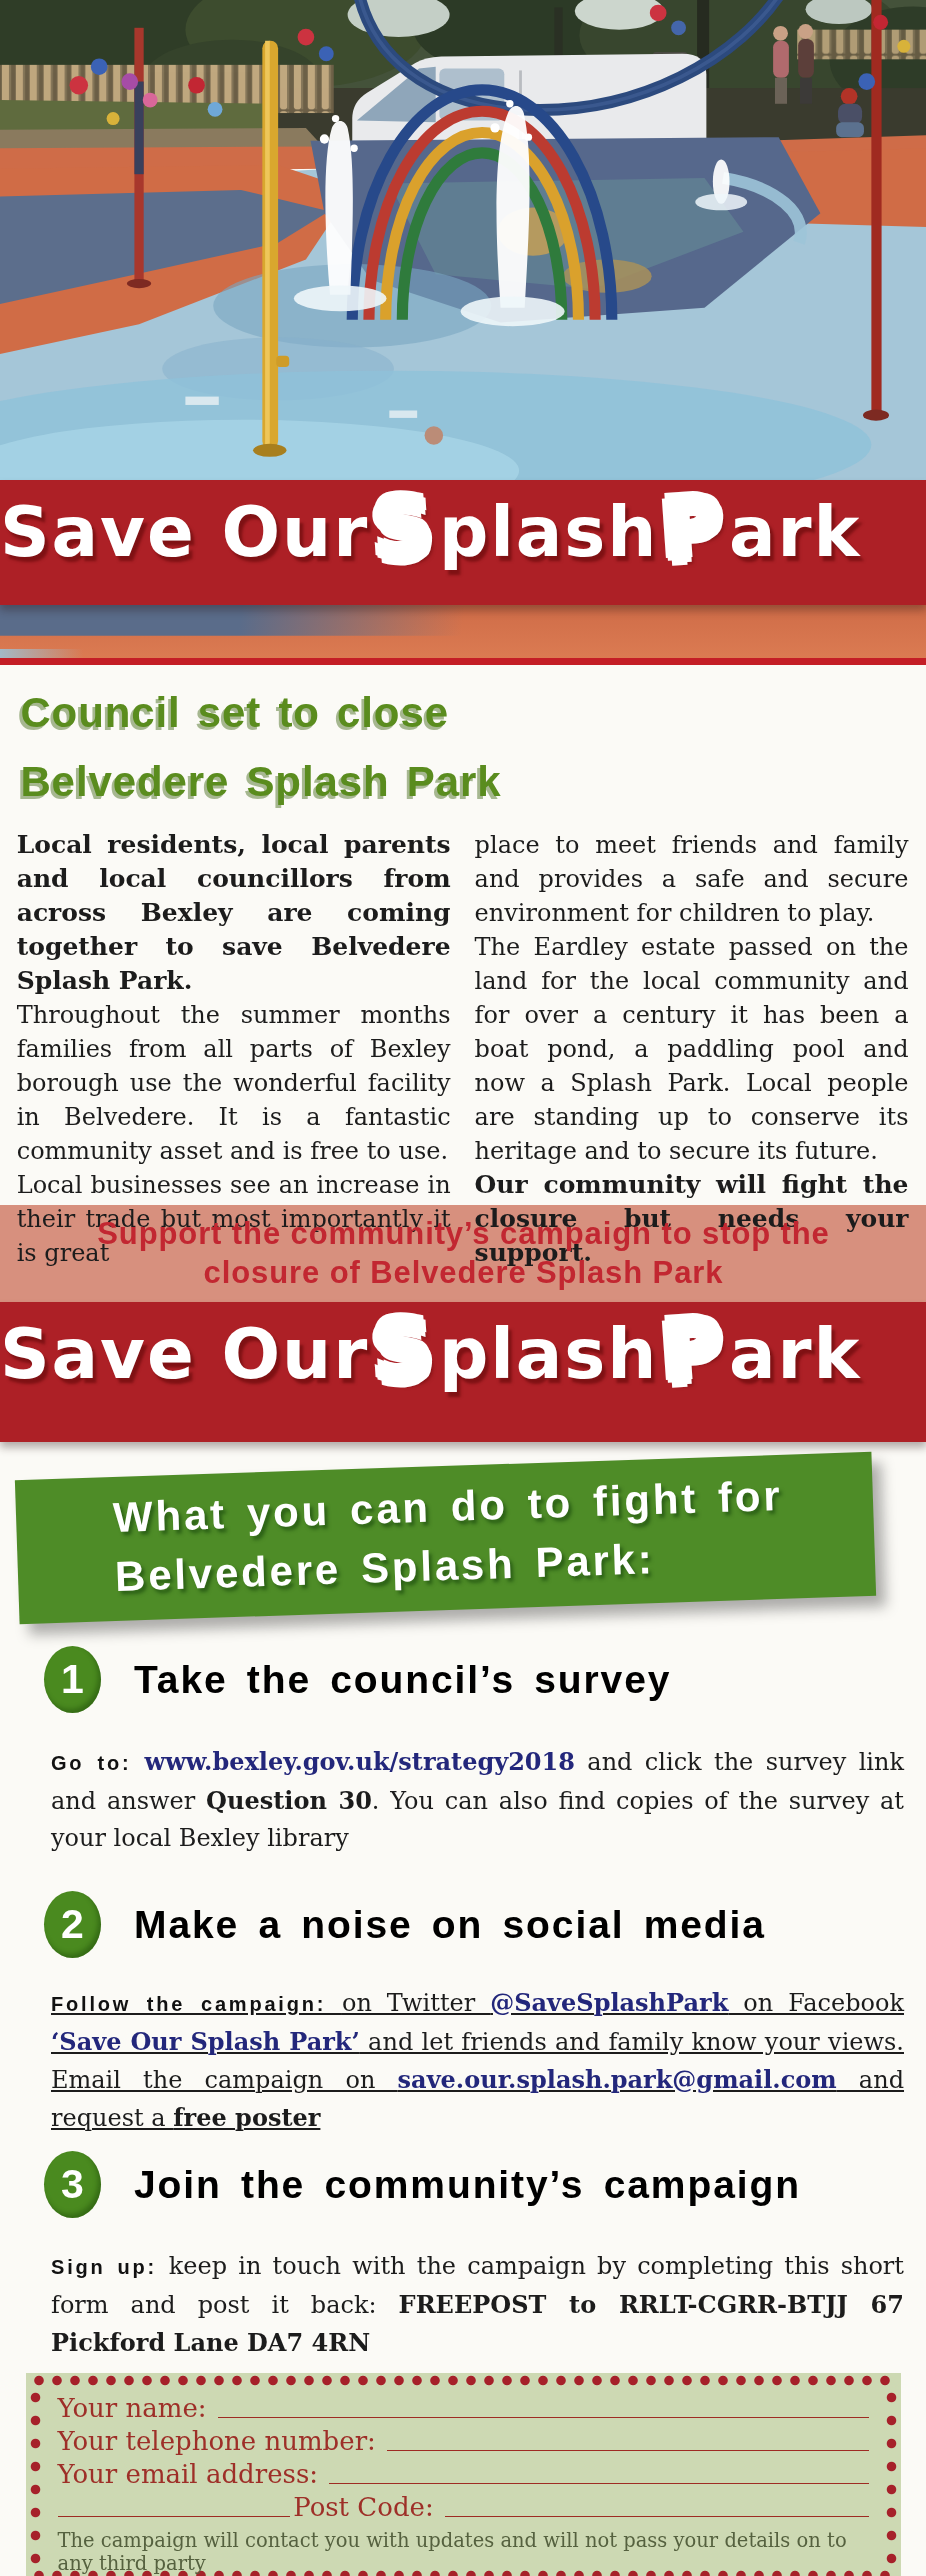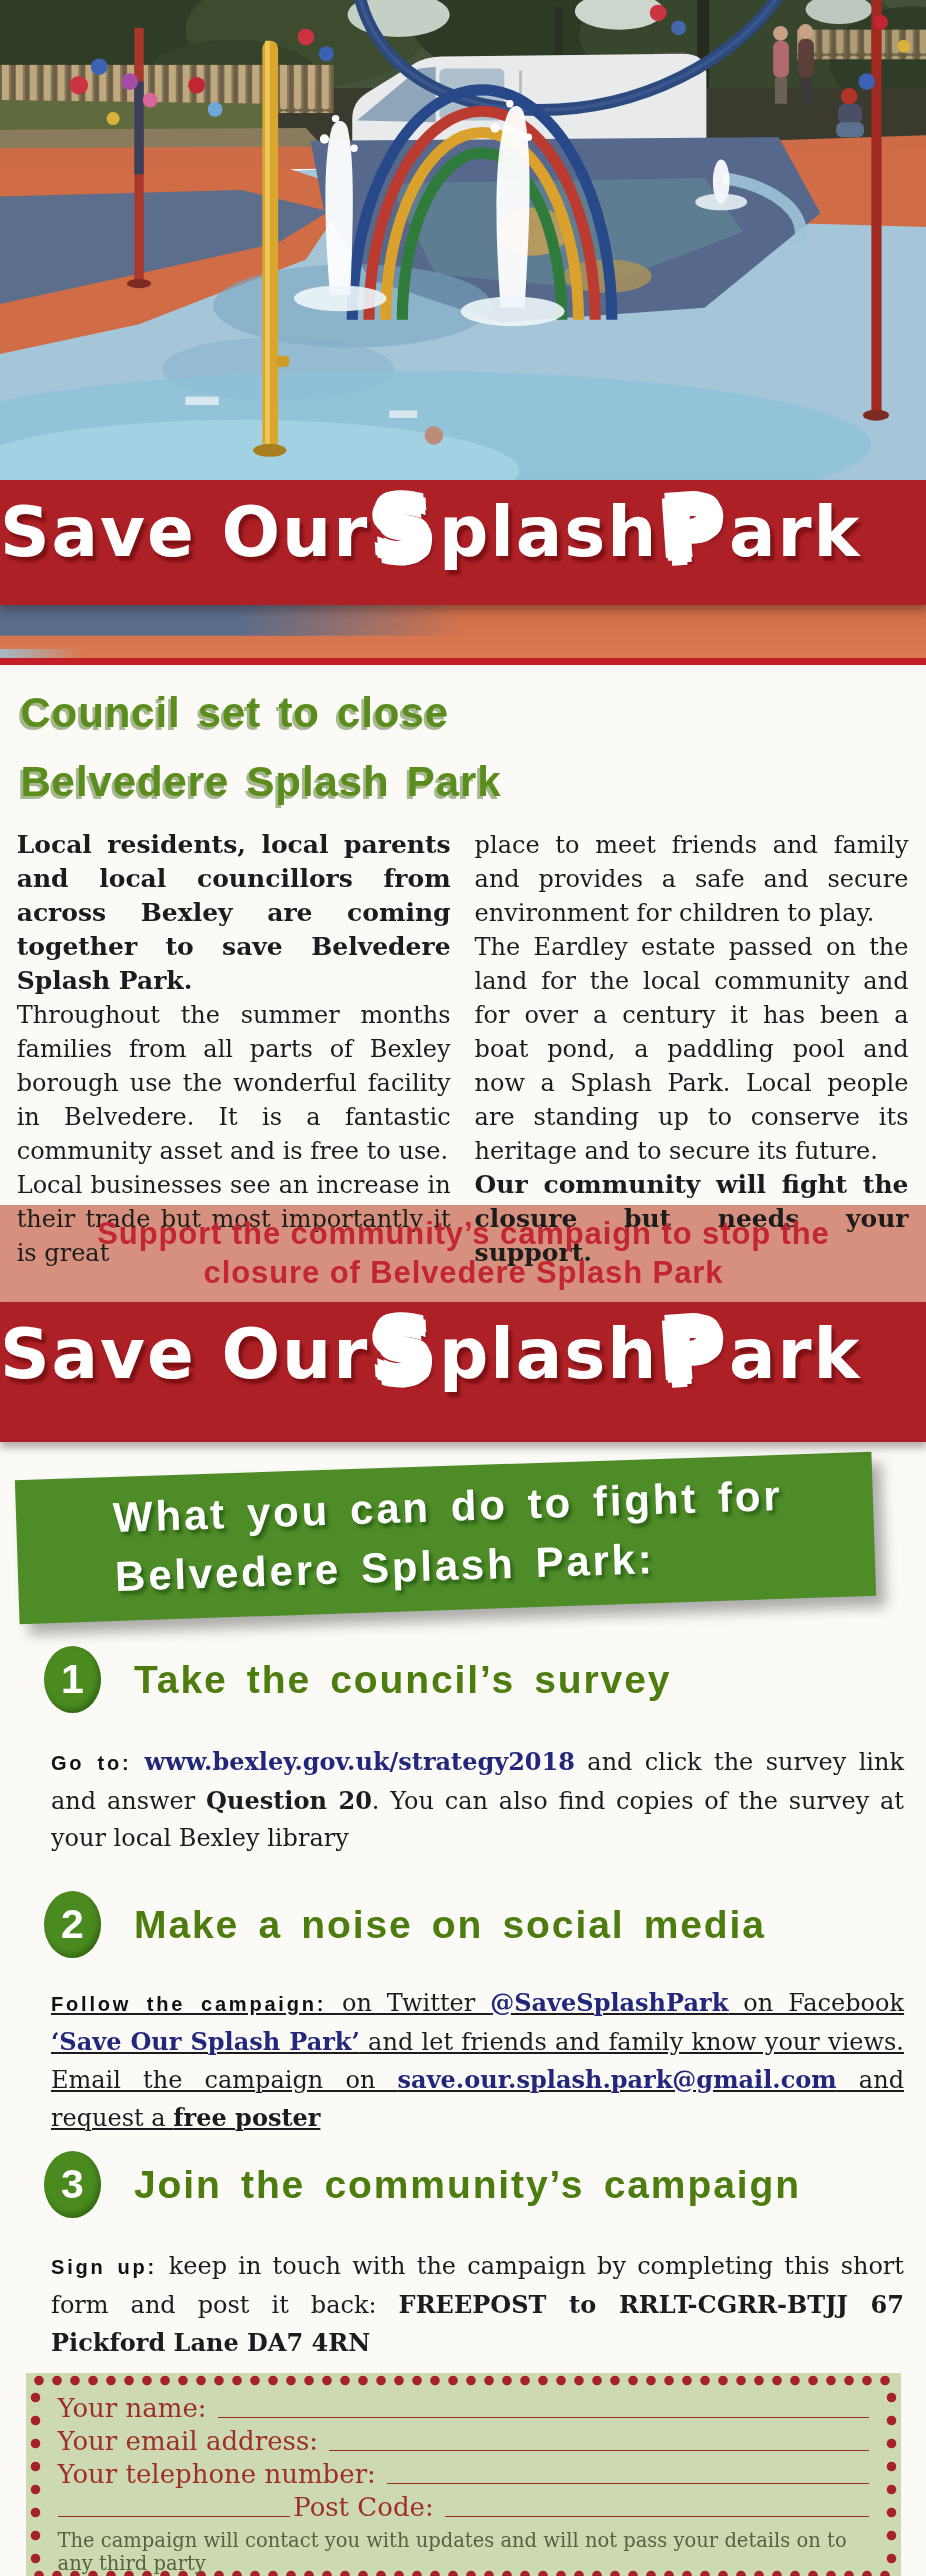--- a/index.html
+++ b/index.html
@@ -58,21 +58,21 @@
   .green-banner div{font-family:"Liberation Sans",sans-serif;font-weight:bold;
     font-size:42px;line-height:59px;color:#fff;letter-spacing:2.8px;word-spacing:5.6px;
     text-shadow:2.8px 3.7px 3.7px rgba(15,60,8,.55);}
 
   .step-row{display:flex;align-items:center;margin-left:44px;height:70px;}
   .step-num{width:57px;height:67px;border-radius:50%;background:#4a8a1f;color:#fff;
     display:flex;align-items:center;justify-content:center;
     font-family:"Liberation Sans",sans-serif;font-weight:bold;font-size:41px;
     box-shadow:inset -2.8px -3.7px 5.6px rgba(20,60,5,.4);}
   .step-heading{margin-left:33px;font-family:"Liberation Sans",sans-serif;font-weight:bold;
-    font-size:39px;color:#4d7c0f;letter-spacing:1.9px;word-spacing:6.5px;}
+    font-size:39px;color:#000000;letter-spacing:1.9px;word-spacing:6.5px;}
 
   .step-body{margin:28px 23px 0 51px;font-size:24px;line-height:37px;color:#1c1c1c;
     text-align:justify;}
   .sans-lead{font-family:"Liberation Sans",sans-serif;font-weight:bold;color:#111;
     font-size:20px;letter-spacing:2.8px;}
   .slab-bold{font-weight:bold;}
   .navy-link{font-weight:bold;color:#23277b;text-decoration:none;}
 
   .mt38{margin-top:35px;} .mt36{margin-top:33px;} .mt14{margin-top:13px;}
   .step-body.p1{margin-top:28px;} .step-body.p2{margin-top:24px;text-decoration:underline;} .step-body.signup{}
@@ -270,21 +270,21 @@
 
     <div class="green-banner">
       <div>What you can do to fight for</div>
       <div>Belvedere Splash Park:</div>
     </div>
 
     <div class="step-row mt38">
       <div class="step-num">1</div>
       <div class="step-heading">Take the council’s survey</div>
     </div>
-    <p class="step-body p1"><span class="sans-lead">Go to: </span><span class="navy-link">www.bexley.gov.uk/strategy2018</span><span> and click the survey link and answer </span><span class="slab-bold">Question 20</span><span>. You can also find copies of the survey at your local Bexley library</span></p>
+    <p class="step-body p1"><span class="sans-lead">Go to: </span><span class="navy-link">www.bexley.gov.uk/strategy2018</span><span> and click the survey link and answer </span><span class="slab-bold">Question 30</span><span>. You can also find copies of the survey at your local Bexley library</span></p>
 
     <div class="step-row mt36">
       <div class="step-num">2</div>
       <div class="step-heading">Make a noise on social media</div>
     </div>
     <p class="step-body p2"><span class="sans-lead">Follow the campaign: </span><span>on Twitter </span><span class="navy-link">@SaveSplashPark</span><span> on Facebook </span><span class="navy-link">‘Save Our Splash Park’</span><span> and let friends and family know your views. Email the campaign on </span><span class="navy-link">save.our.splash.park@gmail.com</span><span> and request a </span><span class="slab-bold">free poster</span></p>
 
     <div class="step-row mt14">
       <div class="step-num">3</div>
       <div class="step-heading">Join the community’s campaign</div>
@@ -295,25 +295,25 @@
       <div class="dots-h top"></div>
       <div class="dots-h bottom"></div>
       <div class="dots-v left"></div>
       <div class="dots-v right"></div>
       <div class="form-inner">
         <div class="form-row">
           <span class="form-label">Your name:</span>
           <span class="wline"></span>
         </div>
         <div class="form-row">
-          <span class="form-label">Your email address:</span>
+          <span class="form-label">Your telephone number:</span>
           <span class="wline"></span>
         </div>
         <div class="form-row">
-          <span class="form-label">Your telephone number:</span>
+          <span class="form-label">Your email address:</span>
           <span class="wline"></span>
         </div>
         <div class="form-row">
           <span class="wline first"></span>
           <span class="form-label">Post Code:</span>
           <span class="wline"></span>
         </div>
         <div class="disclaimer">The campaign will contact you with updates and will not pass your details on to any third party</div>
       </div>
     </div>

